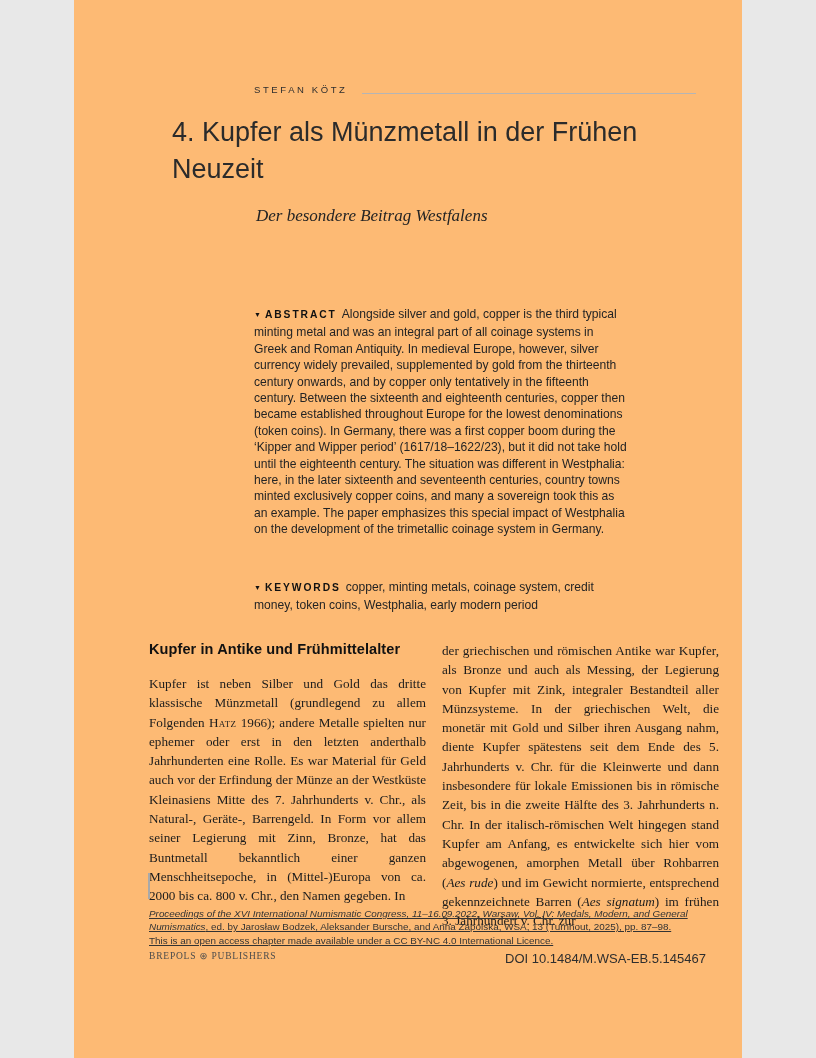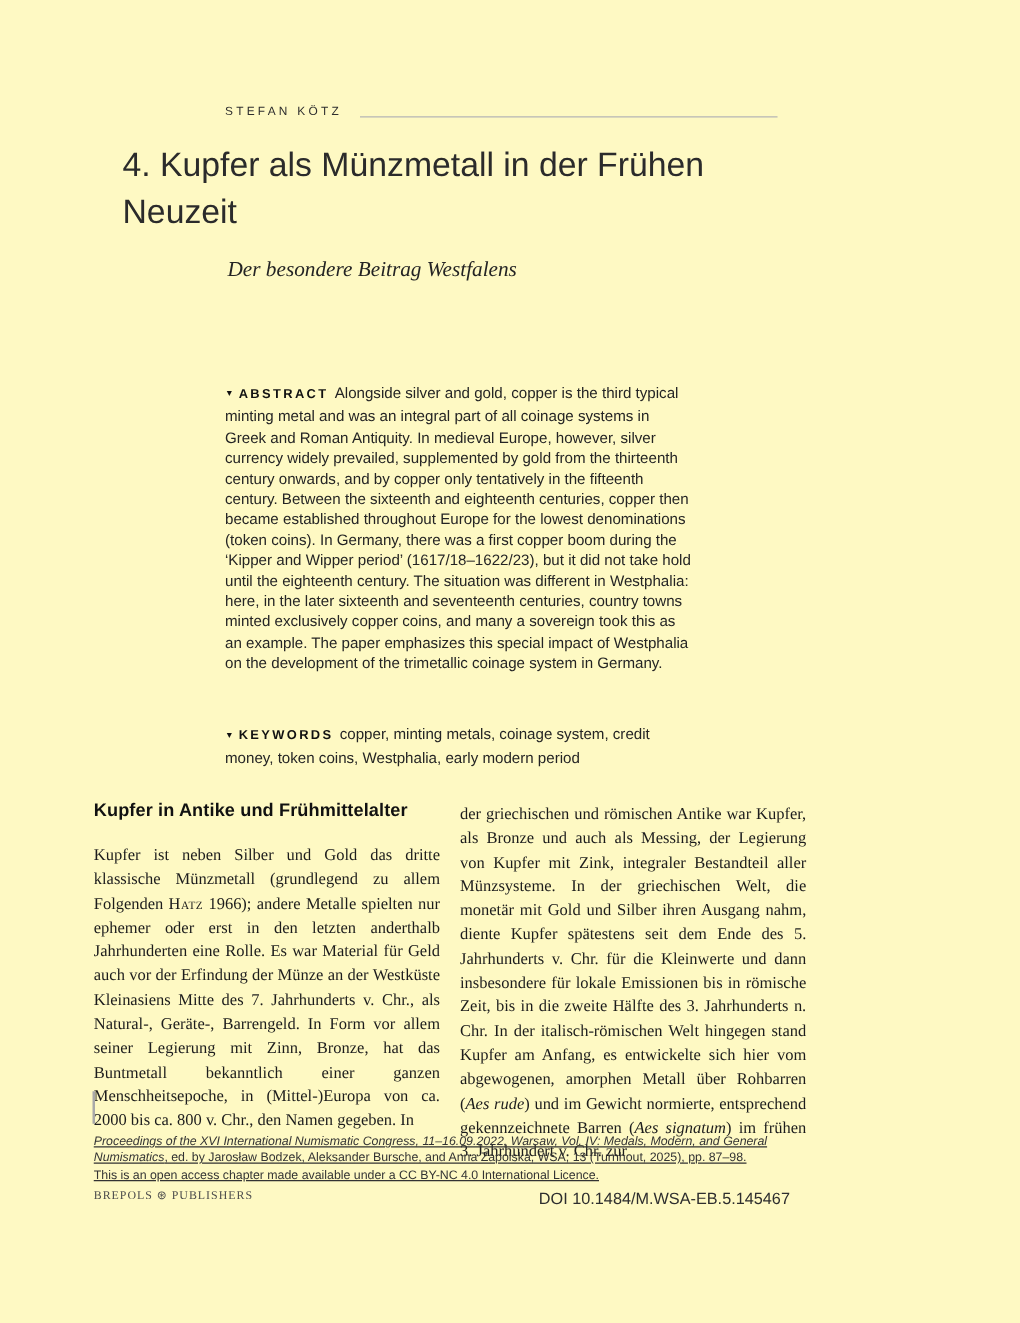--- a/index.html
+++ b/index.html
@@ -1,20 +1,20 @@
 <!DOCTYPE html>
 <html><head>
 <meta charset="utf-8">
 <style>
   html,body{margin:0;padding:0;background:#e8e8e8;}
   .page{
     position:relative;
-    width:816px;height:1058px;
+    width:668px;height:1058px;
     margin:0 auto;
-    background:#fef9c3;
+    background:#fdba74;
     font-family:"Liberation Sans",sans-serif;
     color:#1f1f1f;
     overflow:hidden;
   }
   .abs{position:absolute;}
   
   .running-head{
     left:180px;top:84px;
     font-size:9.5px;letter-spacing:2.6px;color:#2e2e2e;
   }

